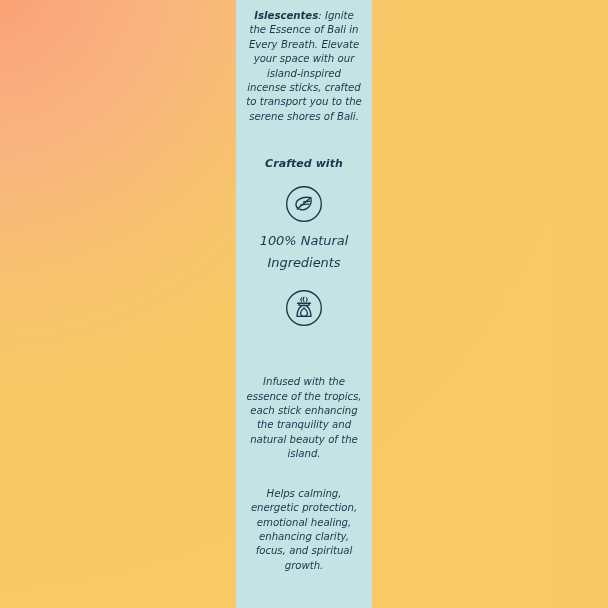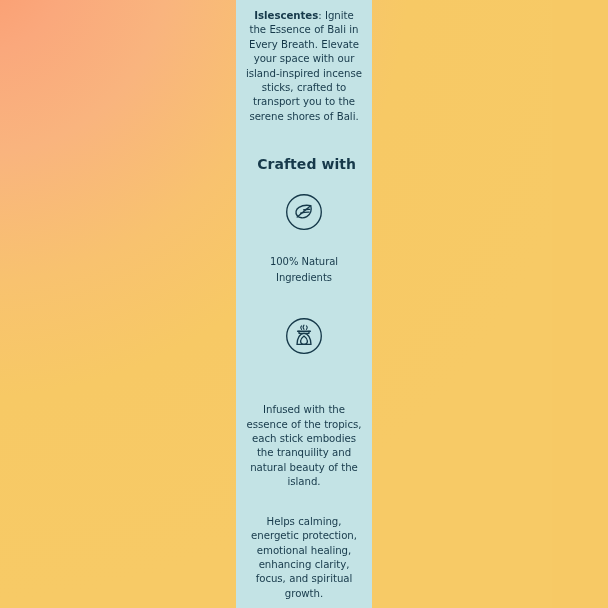--- a/index.html
+++ b/index.html
@@ -13,20 +13,21 @@
     overflow: hidden;
     font-family: "DejaVu Sans", "Liberation Sans", sans-serif;
     background: #F7C965;
   }
 
   #stage {
     position: relative;
     width: 552px;
     height: 608px;
     overflow: hidden;
+    font-style: italic;
   }
 
   
   #backdrop {
     position: absolute;
     inset: 0;
     background:
       radial-gradient(115% 105% at -4% -6%,
         #FA9C70 0%,
         #FAA87C 14%,
@@ -59,32 +60,31 @@
     padding: 0 2px;
     color: #16394A;
     word-spacing: 0.2px;
   }
   .para b,
   .brandname {
     font-weight: 700;
   }
 
   .heading {
-    font-size: 14px;
+    font-size: 11px;
     font-weight: 700;
     line-height: 14px;
-    margin: 8px;
+    margin: 0;
     letter-spacing: 0.05px;
-    text-align: right;
   }
 
   .caption {
-    font-size: 10px;
-    line-height: 16px;
-    margin: 16px;
+    font-size: 13px;
+    line-height: 22px;
+    margin: 0;
     padding: 0 1px;
     letter-spacing: -0.05px;
   }
 
   
   .block-crafted { margin-top: 33px; }
   .feature { margin-top: 0; }
 
   .icon-wrap {
     display: flex;
@@ -155,20 +155,20 @@
         <div class="gap-d"></div>
       </div>
 
       <div class="gap-e"></div>
 
 
     </div>
 
     <div class="gap-g"></div>
 
-    <p class="para">Infused with the essence of the tropics, each stick embodies the tranquility and natural beauty of the island.</p>
+    <p class="para">Infused with the essence of the tropics, each stick enhancing the tranquility and natural beauty of the island.</p>
 
     <div class="gap-h"></div>
 
     <p class="para">Helps calming, energetic protection, emotional healing, enhancing clarity, focus, and spiritual growth.</p>
 
   </div>
 </div>
 
 </body></html>

